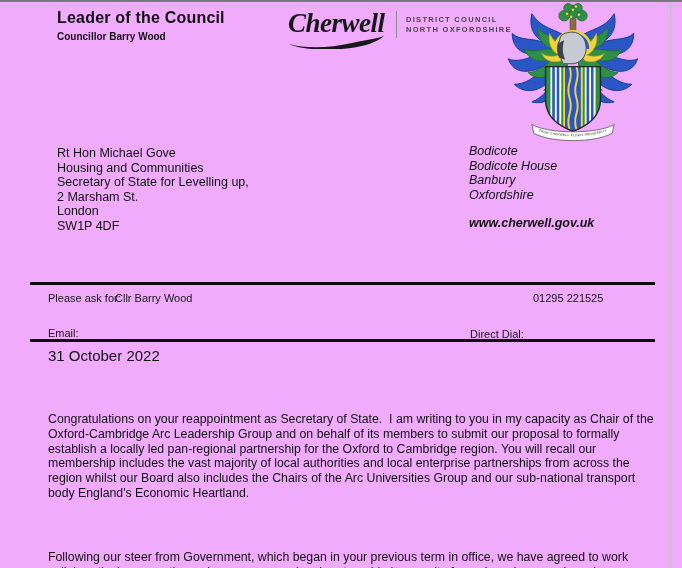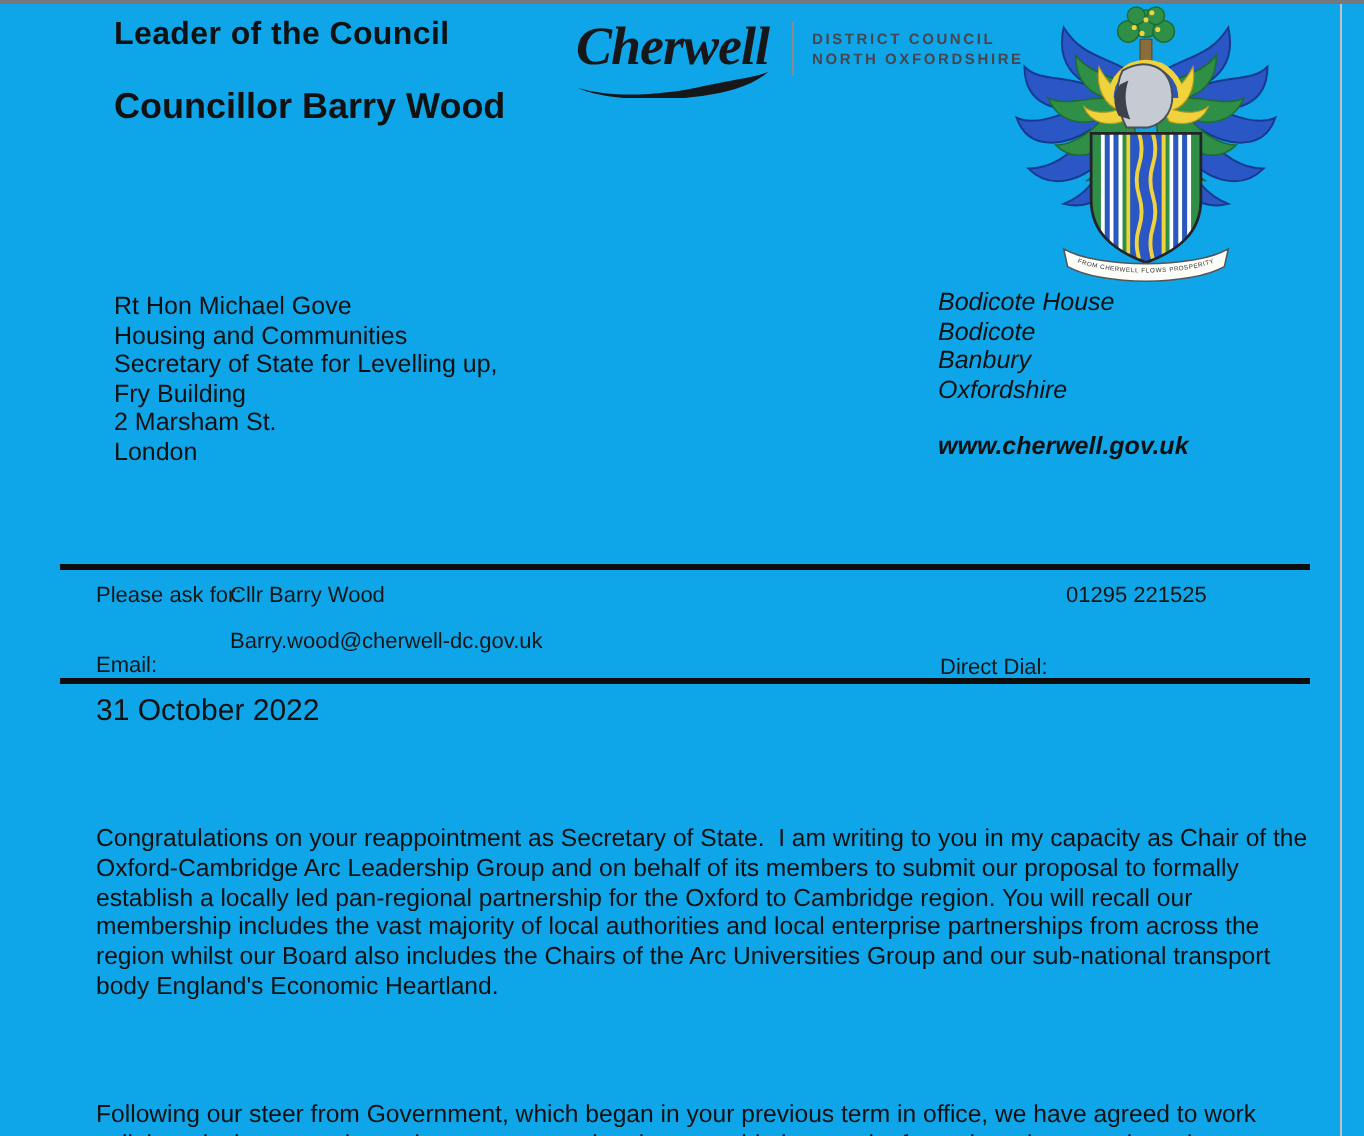--- a/index.html
+++ b/index.html
@@ -1,31 +1,31 @@
 <!DOCTYPE html>
 <html><head>
 <meta charset="utf-8">
 <style>
   * { margin: 0; padding: 0; box-sizing: border-box; }
   html, body { background: #ffffff; }
   .page {
     position: relative;
     width: 682px; height: 568px;
-    background: #0ea5e9;
+    background: #f0abfc;
     overflow: hidden;
     font-family: "Liberation Sans", "DejaVu Sans", sans-serif;
     color: #111;
   }
   .top-edge { position: absolute; left: 0; top: 0; width: 682px; height: 2px; background: #75797d; }
   .right-edge { position: absolute; left: 670px; top: 2px; width: 1px; height: 566px; background: #c2c2c2; }
 
   
   .leader-block { position: absolute; left: 57px; top: 9px; }
   .leader-line1 { font-size: 16px; font-weight: bold; letter-spacing: 0.2px; }
-  .leader-line2 { font-size: 18px; font-weight: bold; margin-top: 16px; }
+  .leader-line2 { font-size: 10px; font-weight: bold; margin-top: 4px; }
 
   .logo { position: absolute; left: 288px; top: 10px; display: flex; align-items: center; }
   .wordmark-wrap { position: relative; width: 100px; }
   .wordmark {
     font-family: "Liberation Serif", "DejaVu Serif", serif;
     font-style: italic; font-weight: 600;
     font-size: 27px; letter-spacing: -0.5px; color: #17171a;
     display: block; line-height: 26px;
   }
   .swoosh { display: block; margin-top: 0px; }
@@ -147,38 +147,37 @@
       <text font-size="3.2" letter-spacing="0.3" fill="#333">
         <textPath href="#mottoPath" startOffset="50%" text-anchor="middle">FROM CHERWELL FLOWS PROSPERITY</textPath>
       </text>
     </svg>
   </div>
 
   <div class="recipient">
     <div>Rt Hon Michael Gove</div>
     <div>Housing and Communities</div>
     <div>Secretary of State for Levelling up,</div>
-    <div>Fry Building</div>
     <div>2 Marsham St.</div>
     <div>London</div>
+    <div>SW1P 4DF</div>
   </div>
 
   <div class="sender">
+    <div>Bodicote</div>
     <div>Bodicote House</div>
-    <div>Bodicote</div>
     <div>Banbury</div>
     <div>Oxfordshire</div>
     <div class="sender-web">www.cherwell.gov.uk</div>
   </div>
 
   <div class="rule rule-1"></div>
   <div class="contact ask-label">Please ask for:</div>
   <div class="contact ask-value">Cllr Barry Wood</div>
   <div class="contact dial-label">Direct Dial:</div>
   <div class="contact dial-value">01295 221525</div>
   <div class="contact email-label">Email:</div>
-  <div class="contact email-value">Barry.wood@cherwell-dc.gov.uk</div>
   <div class="rule rule-2"></div>
 
   <div class="date">31 October 2022</div>
   <div class="para para-1">Congratulations on your reappointment as Secretary of State.  I am writing to you in my capacity as Chair of the Oxford-Cambridge Arc Leadership Group and on behalf of its members to submit our proposal to formally establish a locally led pan-regional partnership for the Oxford to Cambridge region. You will recall our membership includes the vast majority of local authorities and local enterprise partnerships from across the region whilst our Board also includes the Chairs of the Arc Universities Group and our sub-national transport body England's Economic Heartland.</div>
   <div class="para para-2">Following our steer from Government, which began in your previous term in office, we have agreed to work collaboratively across the region as a pan-regional partnership in pursuit of our shared economic and environmental ambitions.  We have developed this partnership with support from your</div>
 </div>
 
 </body></html>

